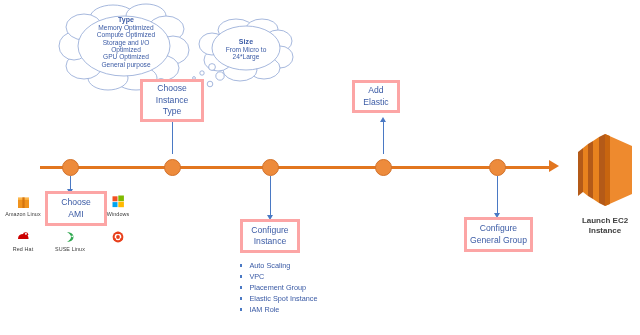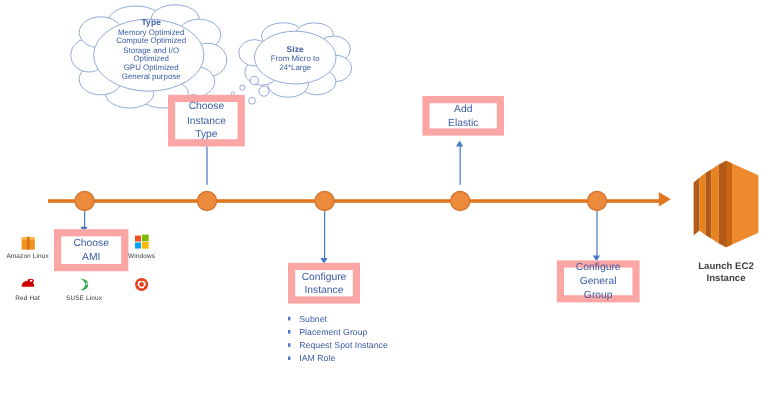--- a/index.html
+++ b/index.html
@@ -43,21 +43,21 @@
     letter-spacing: .1px;
   }
   .bubble-line {
     font-size: 6.6px;
   }
 
   
   .pbox {
     position: absolute;
     box-sizing: border-box;
-    border: 6px solid #fca5a5;
+    border: 3px solid #fca5a5;
     background: #ffffff;
     color: #3b5ba5;
     font-size: 8.6px;
     line-height: 1.32;
     text-align: center;
     display: flex;
     align-items: center;
     justify-content: center;
     padding: 2px 3px;
   }
@@ -258,21 +258,21 @@
   <div class="arrowhead arrow-down" style="left:494px; top:213px;"></div>
 
   <div class="pbox" style="left:140px; top:79px; width:64px; height:43px;">
     <div>
       <span>Choose</span>
       <span>Instance</span>
       <span>Type</span>
     </div>
   </div>
 
-  <div class="pbox" style="left:352px; top:80px; width:68px; height:33px;">
+  <div class="pbox" style="left:352px; top:80px; width:48px; height:33px;">
     <div>
       <span>Add</span>
       <span>Elastic</span>
     </div>
   </div>
 
   <div class="pbox" style="left:45px; top:191px; width:62px; height:35px;">
     <div>
       <span>Choose</span>
       <span>AMI</span>
@@ -347,29 +347,33 @@
         <circle cx="2.7" cy="8.3" r="1.25" fill="#e8401c"></circle>
         <circle cx="9.3" cy="8.3" r="1.25" fill="#e8401c"></circle>
       </svg>
     </div>
     <div class="os-label"></div>
   </div>
 
   <div class="bullets">
     <div class="bl">
         <span class="dot"></span>
-        <span>Subnet</span>
+        <span>Auto Scaling</span>
+      </div>
+    <div class="bl">
+        <span class="dot"></span>
+        <span>VPC</span>
       </div>
     <div class="bl">
         <span class="dot"></span>
         <span>Placement Group</span>
       </div>
     <div class="bl">
         <span class="dot"></span>
-        <span>Request Spot Instance</span>
+        <span>Elastic Spot Instance</span>
       </div>
     <div class="bl">
         <span class="dot"></span>
         <span>IAM Role</span>
       </div>
   </div>
 
   <div class="ec2-wrap">
     <svg width="66" height="76" viewBox="0 0 66 76">
       <polygon points="6,20 11,16 11,60 6,64" fill="#b45a18"></polygon>

